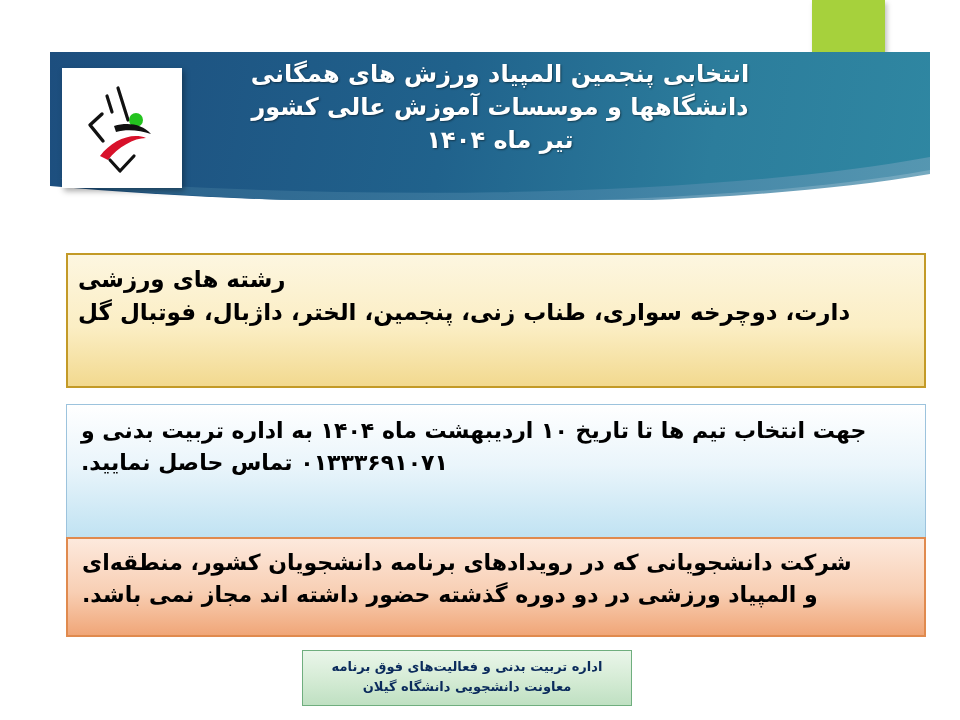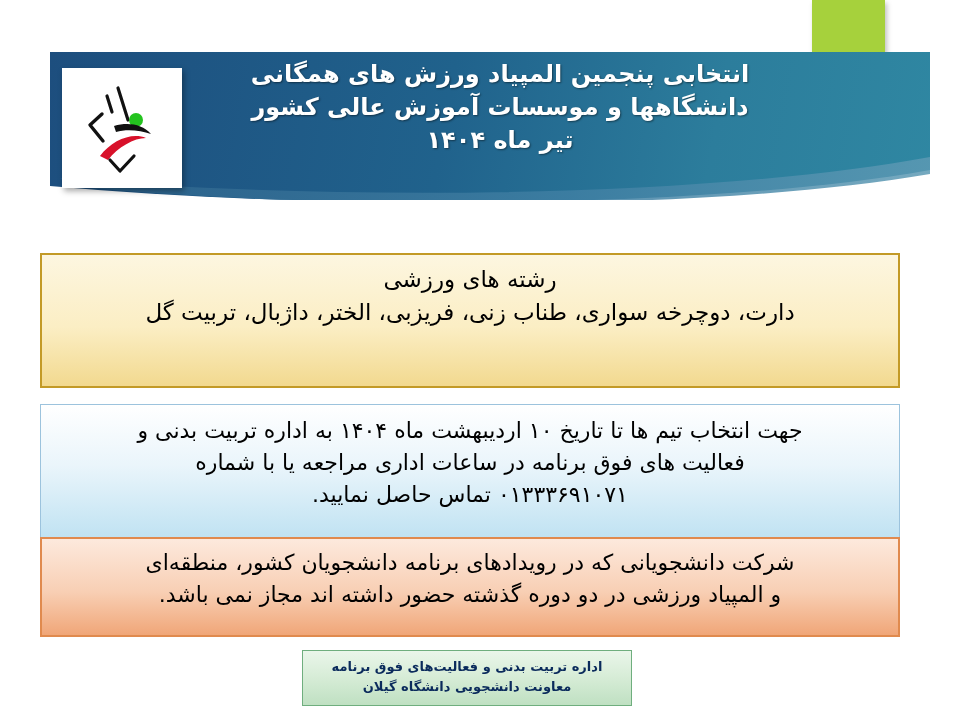--- a/index.html
+++ b/index.html
@@ -92,26 +92,26 @@
     font-size: 24px;
     line-height: 1.38;
     text-shadow: 1px 1px 2px rgba(0,0,0,.45);
     direction: rtl;
   }
   .header-title .ln { display: block; white-space: nowrap; }
 
   
   .box {
     position: absolute;
-    left: 40px;
+    left: 66px;
     width: 860px;
     box-sizing: border-box;
-    text-align: center;
+    text-align: left;
     direction: rtl;
-    font-weight: normal;
+    font-weight: bold;
     color: #000000;
   }
   .box .ln { display: block; white-space: nowrap; }
 
   .box-sports {
     top: 253px;
     height: 135px;
     border: 2px solid #c39a27;
     background: linear-gradient(180deg, #fdf6e0 0%, #fbeec4 55%, #f2d98f 100%);
     padding: 8px 10px 0;
@@ -187,26 +187,25 @@
   </div>
 
   <div class="header-title">
     <span class="ln">انتخابی پنجمین المپیاد ورزش های همگانی</span>
     <span class="ln">دانشگاهها و موسسات آموزش عالی کشور</span>
     <span class="ln">تیر ماه ۱۴۰۴</span>
   </div>
 
   <div class="box box-sports">
     <span class="ln title">رشته های ورزشی</span>
-    <span class="ln">دارت، دوچرخه سواری، طناب زنی، فریزبی، الختر، داژبال، تربیت گل</span>
+    <span class="ln">دارت، دوچرخه سواری، طناب زنی، پنجمین، الختر، داژبال، فوتبال گل</span>
   </div>
 
   <div class="box box-info">
     <span class="ln">جهت انتخاب تیم ها تا تاریخ ۱۰ اردیبهشت ماه ۱۴۰۴ به اداره تربیت بدنی و</span>
-    <span class="ln">فعالیت های فوق برنامه در ساعات اداری مراجعه یا با شماره</span>
     <span class="ln">۰۱۳۳۳۶۹۱۰۷۱ تماس حاصل نمایید.</span>
   </div>
 
   <div class="box box-rule">
     <span class="ln">شرکت دانشجویانی که در رویدادهای برنامه دانشجویان کشور، منطقه‌ای</span>
     <span class="ln">و المپیاد ورزشی در دو دوره گذشته حضور داشته اند مجاز نمی باشد.</span>
   </div>
 
   <div class="footer-box">
     <span class="ln">اداره تربیت بدنی و فعالیت‌های فوق برنامه</span>

